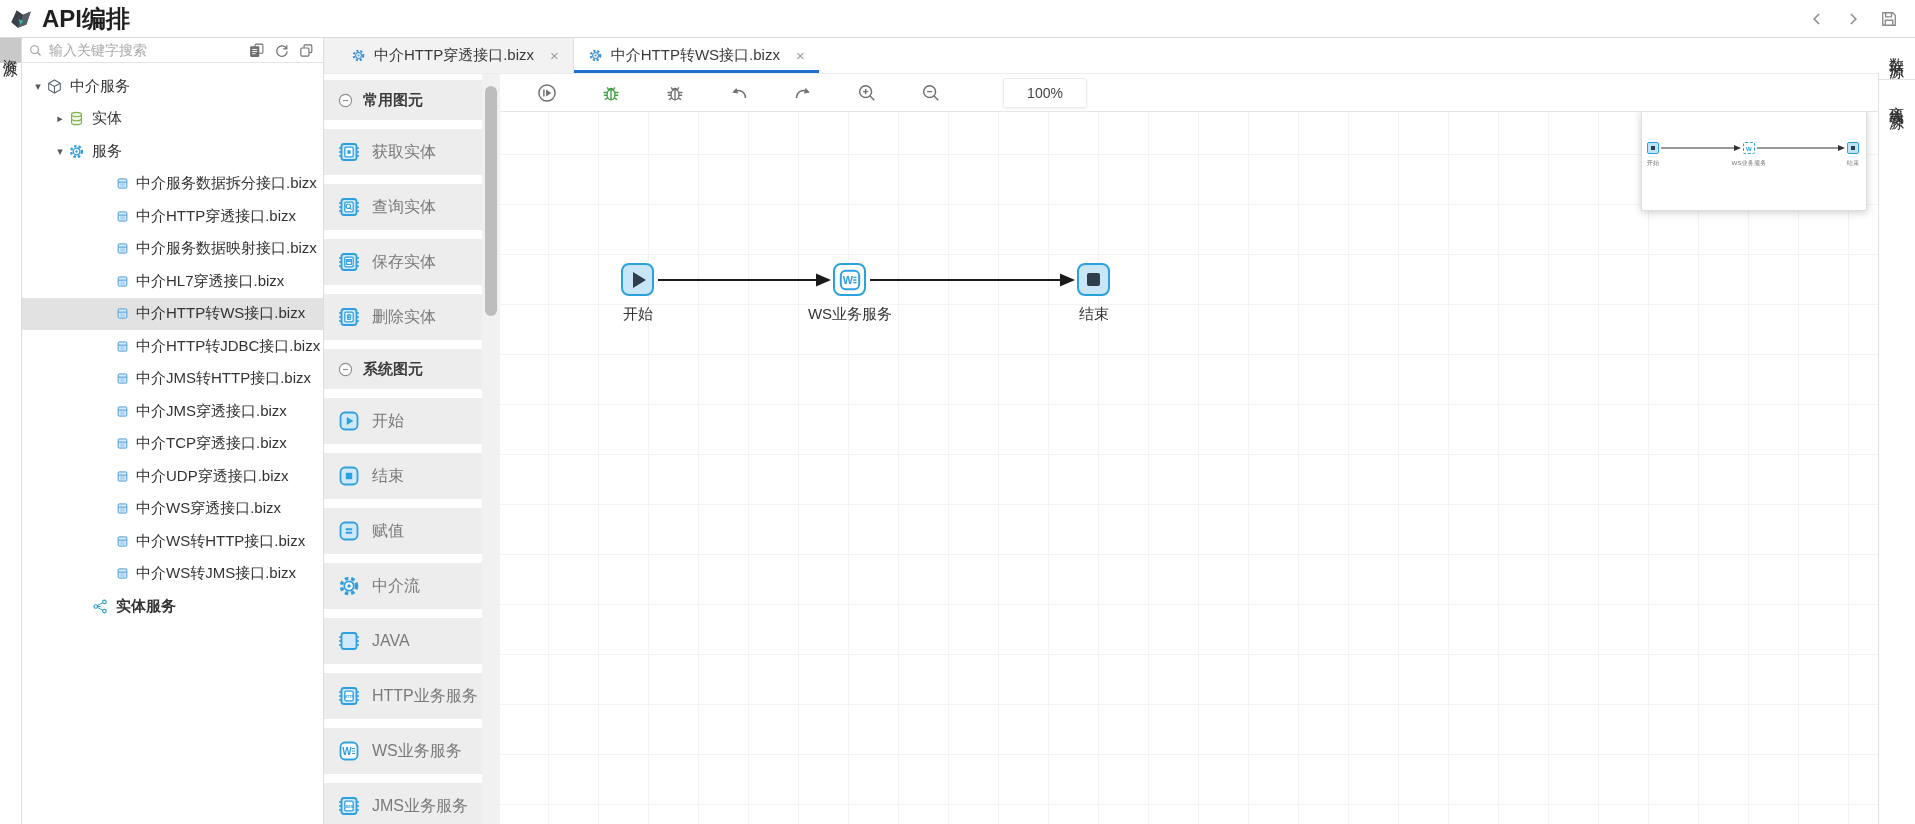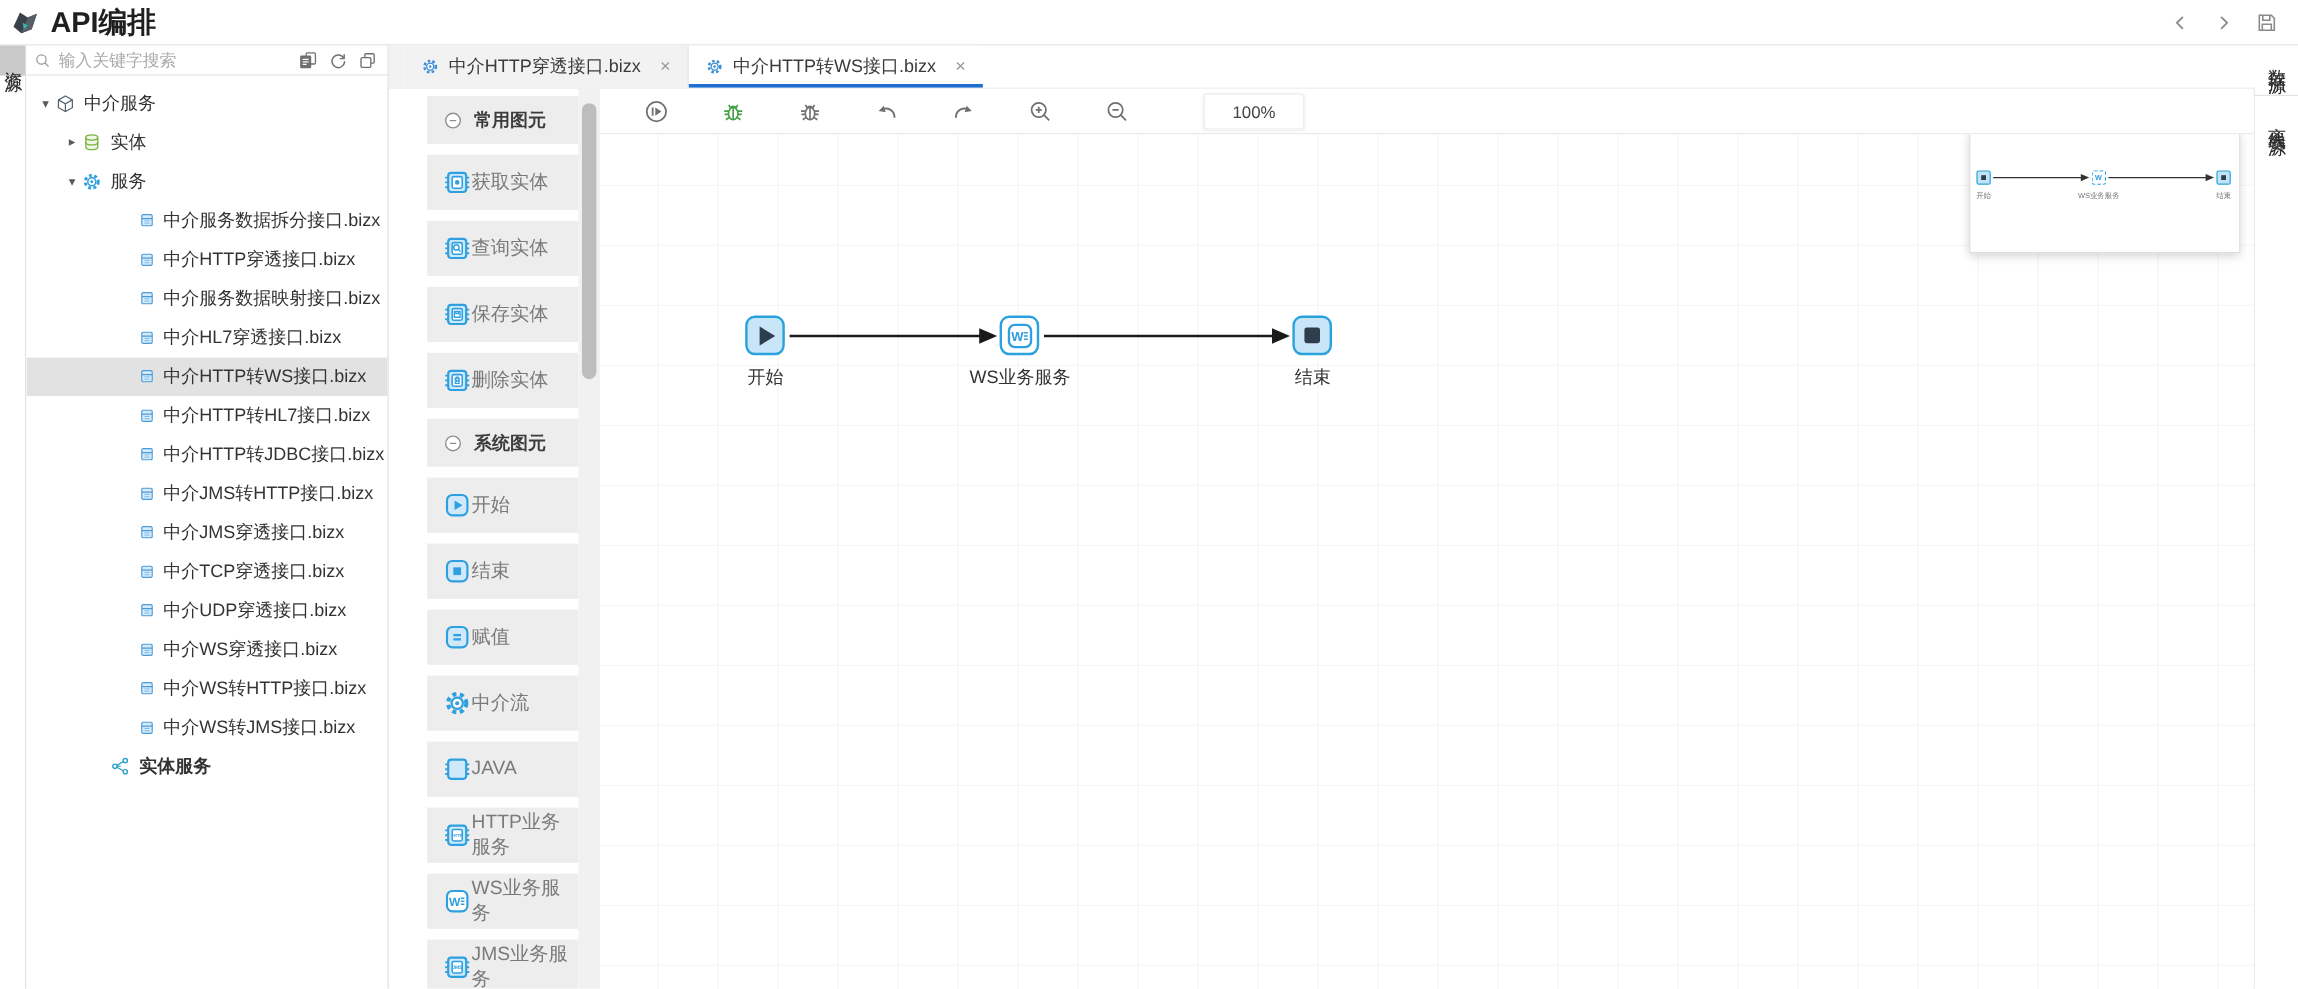--- a/index.html
+++ b/index.html
@@ -51,25 +51,25 @@
   .tab-lead { width:13px; background:#f2f2f2; }
   .tab { display:flex; align-items:center; padding:0 14px; gap:8px; font-size:15px; color:#3a3a3a; cursor:pointer; position:relative; }
   .tab .gear { width:15px; height:15px; color:#3d8fd6; }
   .tab .close { color:#9b9b9b; font-size:15px; margin-left:8px; cursor:pointer; }
   .tab.inactive { background:#f2f2f2; border-right:1px solid #e2e2e2; }
   .tab.active { background:#fff; }
   .tab.active::after { content:""; position:absolute; left:0; right:0; bottom:0; height:3px; background:#1f6fd0; }
 
   .content-row { flex:1; display:flex; min-height:0; }
   .palette { width:158px; flex:0 0 158px; background:#fff; padding-top:6px; overflow:hidden; }
-  .pal-row { background:#ededed; margin-bottom:9px; display:flex; align-items:center; padding-left:13px;margin-left:32px; }
+  .pal-row { background:#ededed; margin-bottom:9px; display:flex; align-items:center; padding-left:13px; }
   .pal-header { height:40px; gap:9px; }
   .pal-header .hlabel { font-size:15px; font-weight:bold; color:#3c3c3c; }
   .pal-header svg { width:17px; height:17px; color:#8f8f8f; }
-  .pal-item { height:46px; cursor:grab; }
+  .pal-item { height:46px; gap:11px; cursor:grab; }
   .pal-item .ilabel { font-size:16px; color:#7a7a7a; }
   .pal-item svg { width:24px; height:24px; color:#2e9fdf; flex:0 0 auto; }
 
   .pal-scroll { width:18px; flex:0 0 18px; background:#f1f1f1; position:relative; }
   .pal-thumb { position:absolute; left:3px; top:12px; width:12px; height:230px; background:#bdbdbd; border-radius:6px; cursor:pointer; }
 
   
   .canvas-col { flex:1; display:flex; flex-direction:column; min-width:0; border-right:1px solid #e0e0e0; }
   .toolbar { height:38px; flex:0 0 38px; background:#fff; border-bottom:1px solid #e6e6e6; display:flex; align-items:center; padding-left:33px; gap:36px; }
   .tool-btn { width:28px; height:28px; display:flex; align-items:center; justify-content:center; color:#707070; cursor:pointer; }
@@ -336,27 +336,20 @@
           <svg class="ti-sm">
               <use href="#i-doc"></use>
             </svg>
           <span class="tl">中介HTTP转WS接口.bizx</span>
         </div>
         <div class="tree-row lvl3">
           <span class="ind"></span>
           <svg class="ti-sm">
               <use href="#i-doc"></use>
             </svg>
-          <span class="tl">中介HTTP转HL7接口.bizx</span>
-        </div>
-        <div class="tree-row lvl3">
-          <span class="ind"></span>
-          <svg class="ti-sm">
-              <use href="#i-doc"></use>
-            </svg>
           <span class="tl">中介HTTP转JDBC接口.bizx</span>
         </div>
         <div class="tree-row lvl3">
           <span class="ind"></span>
           <svg class="ti-sm">
               <use href="#i-doc"></use>
             </svg>
           <span class="tl">中介JMS转HTTP接口.bizx</span>
         </div>
         <div class="tree-row lvl3">

